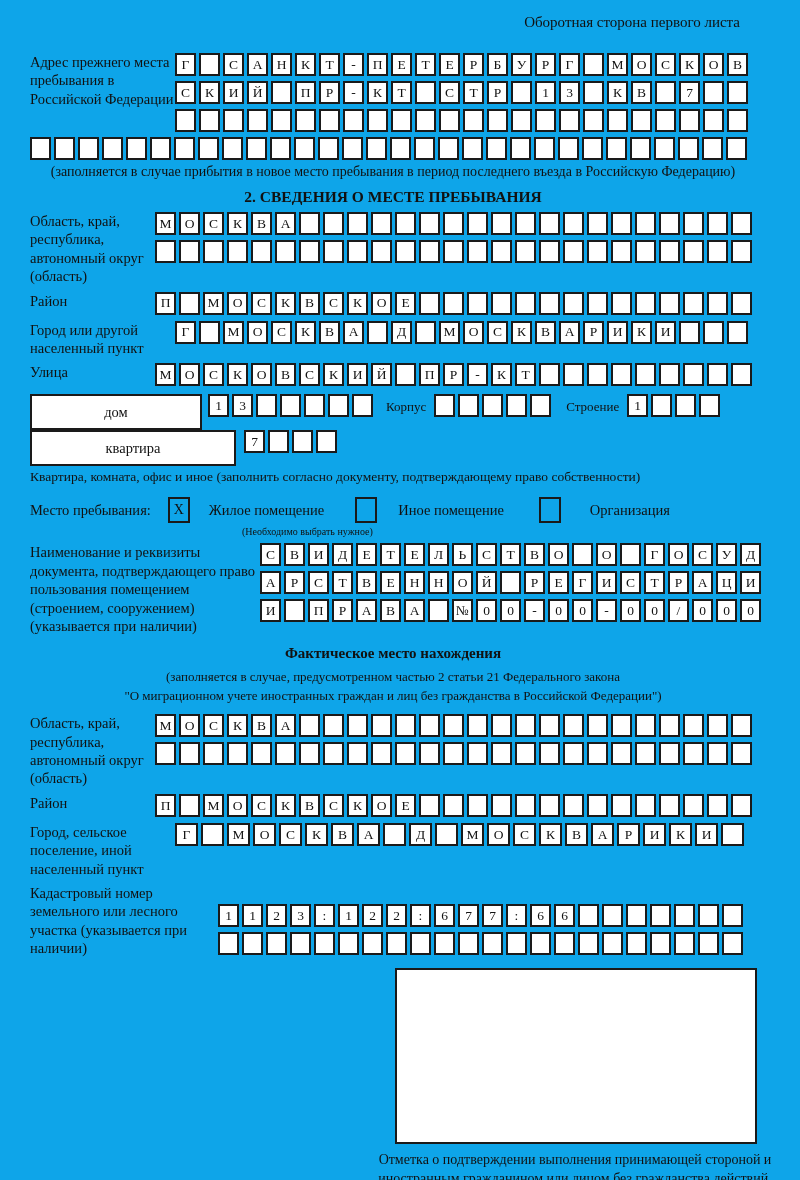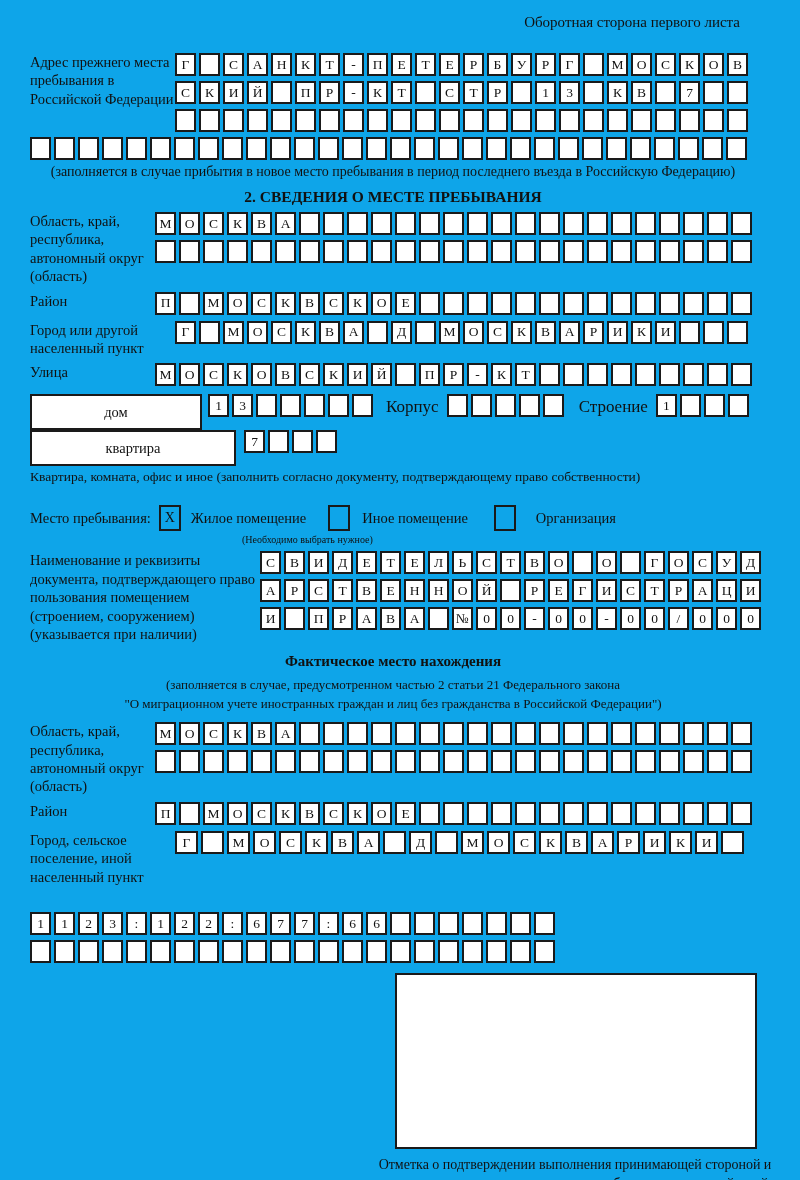--- a/index.html
+++ b/index.html
@@ -21,23 +21,23 @@
   }
   .cells.wide .cell{width:23px;}
   .fullrow{margin-top:5px;}
   .note-center{text-align:center;font-size:14px;margin-top:4px;}
   .sec-title{text-align:center;font-weight:bold;font-size:15.5px;margin:8px 0 6px 0;}
   .gap6{margin-top:6px;} .gap8{margin-top:8px;}
   .boxlabel{
     border:2px solid #1a1a1a;box-sizing:border-box;height:36px;display:flex;
     align-items:center;justify-content:center;font-size:14.5px;background:#fff;flex:0 0 auto;
   }
-  .inline-lbl{font-size:17px;line-height:26px;flex:0 0 auto;}
+  .inline-lbl{font-size:13px;line-height:26px;flex:0 0 auto;}
   .caption{font-size:13.5px;margin:3px 0 6px 0;}
-  .stay-row{display:flex;align-items:center;font-size:14.5px;margin-top:20px;}
+  .stay-row{display:flex;align-items:center;font-size:14.5px;margin-top:12px;gap:9px;}
   .checkbox{
     width:22px;height:26px;border:2px solid #1a1a1a;box-sizing:border-box;
     display:inline-flex;align-items:center;justify-content:center;font-size:14px;flex:0 0 auto;
   }
   .stay-note{font-size:10px;margin:3px 0 6px 212px;}
   .sub-title{text-align:center;font-weight:bold;font-size:15px;margin:10px 0 6px 0;}
   .law-note{text-align:center;font-size:13px;line-height:1.45;margin-bottom:8px;}
   .stamp-box{margin:10px 0 0 365px;width:362px;height:176px;border:2px solid #1a1a1a;box-sizing:border-box;background:#fff;}
   .stamp-caption{width:410px;margin:6px 0 0 340px;text-align:center;font-size:14px;line-height:1.38;}
 </style>
@@ -563,20 +563,21 @@
         <span class="cell">А</span>
         <span class="cell">Р</span>
         <span class="cell">И</span>
         <span class="cell">К</span>
         <span class="cell">И</span>
         <span class="cell"></span>
       </div>
   </div>
 
   <div class="frow gap6">
+    <div class="flabel w188">Кадастровый номер земельного или лесного участка (указывается при наличии)</div>
     <div class="cellcol" style="margin-top:20px;">
       <div class="cells">
           <span class="cell">1</span>
           <span class="cell">1</span>
           <span class="cell">2</span>
           <span class="cell">3</span>
           <span class="cell">:</span>
           <span class="cell">1</span>
           <span class="cell">2</span>
           <span class="cell">2</span>

